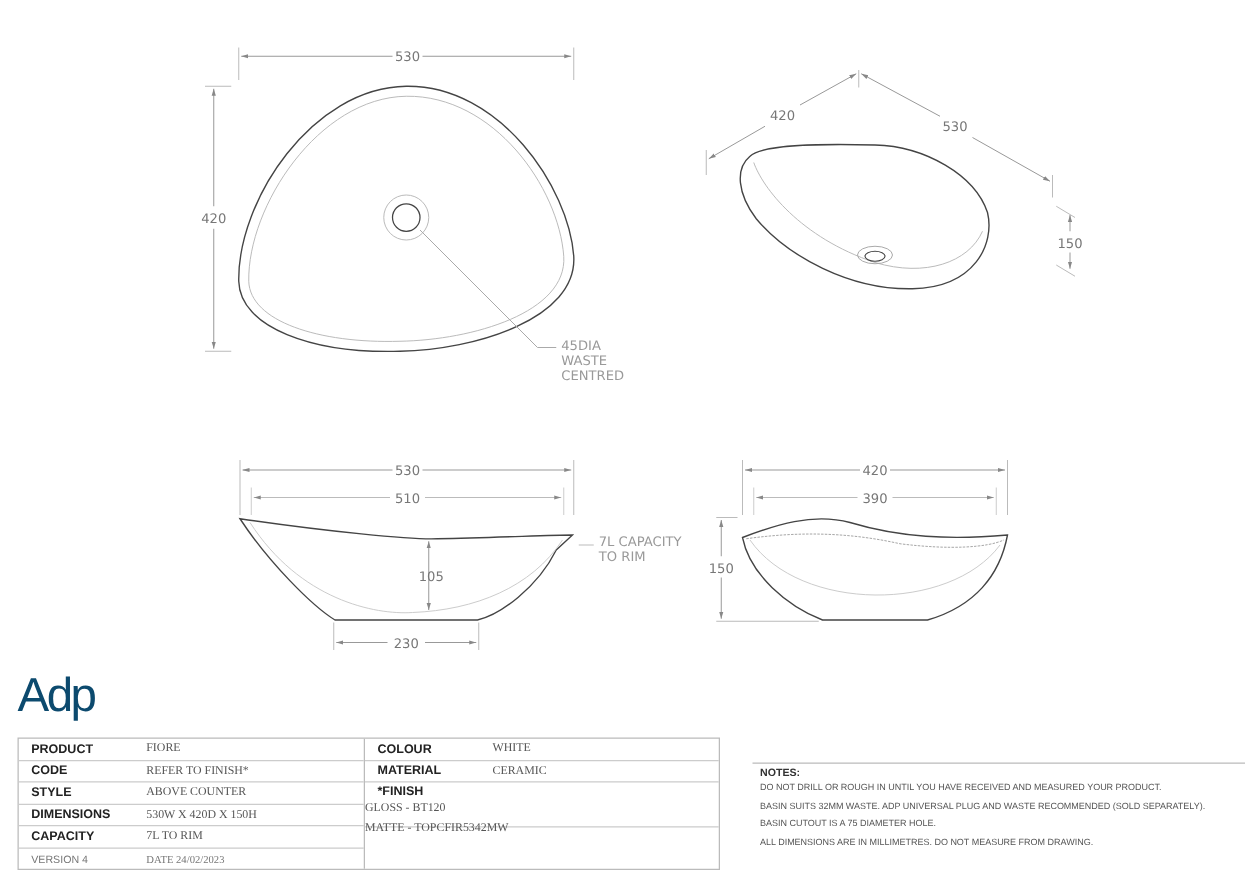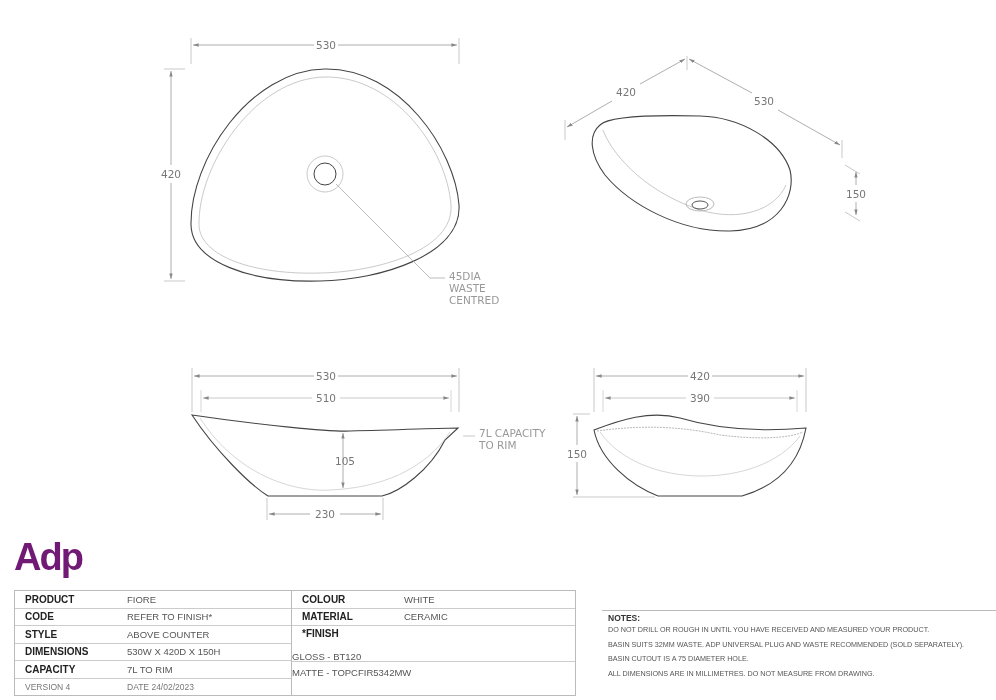--- a/index.html
+++ b/index.html
@@ -1,28 +1,28 @@
 <!DOCTYPE html>
 <html><head>
 <meta charset="utf-8">
 <style>
   html, body { margin:0; padding:0; background:#ffffff; }
   body { width:996px; height:700px; position:relative; overflow:hidden; font-family:"Liberation Sans", sans-serif; color:#222; }
   .drawing { position:absolute; left:0; top:0; width:996px; height:540px; }
   .dim { font-family:"DejaVu Sans", sans-serif; font-size:10.5px; fill:#777; }
   .note-lbl { font-family:"DejaVu Sans", sans-serif; font-size:10.5px; fill:#999; }
-  .logo { position:absolute; left:14px; top:538px; font-family:"Liberation Sans", sans-serif; font-size:38px; letter-spacing:-2px; color:#701a75; line-height:1;font-weight:bold; }
+  .logo { position:absolute; left:14px; top:538px; font-family:"Liberation Sans", sans-serif; font-size:38px; letter-spacing:-2px; color:#0c4a6e; line-height:1; }
   .spec { position:absolute; left:14px; top:590px; width:560px; border:1px solid #bbb; font-size:10px; }
   .spec .cols { display:flex; }
   .spec .col { flex:1; }
   .spec .col.left { border-right:1px solid #bbb; width:276px; flex:none; }
-  .row { display:flex; height:16.5px; align-items:center; border-bottom:1px solid #ccc;gap:10px; }
+  .row { display:flex; height:16.5px; align-items:center; border-bottom:1px solid #ccc; }
   .row:last-child { border-bottom:none; }
   .k { width:92px; padding-left:10px; font-weight:bold; color:#222; font-size:10px; }
-  .v { color:#555; font-size:9.5px; }
+  .v { color:#555; font-size:9.5px;font-family:Liberation Serif, serif; }
   .row.small .k, .row.small .v { font-weight:normal; color:#777; font-size:8.5px; }
   .row.tall { height:33px; align-items:flex-start; padding-top:2px;flex-direction:column; }
   .row.tall .v div { line-height:16px; }
   .notes { position:absolute; left:602px; top:590px; width:408px; height:97px; border:1px solid #bbb; border-left:none; padding:3px 6px; box-sizing:border-box;margin-top:20px; }
   .notes .title { font-size:8.5px; font-weight:bold; color:#333; line-height:9px; }
   .notes .line { font-size:7.2px; color:#555; line-height:14.5px; white-space:nowrap; }
   .notes .line:first-of-type { line-height:9px; }
 </style>
 </head>
 <body>

